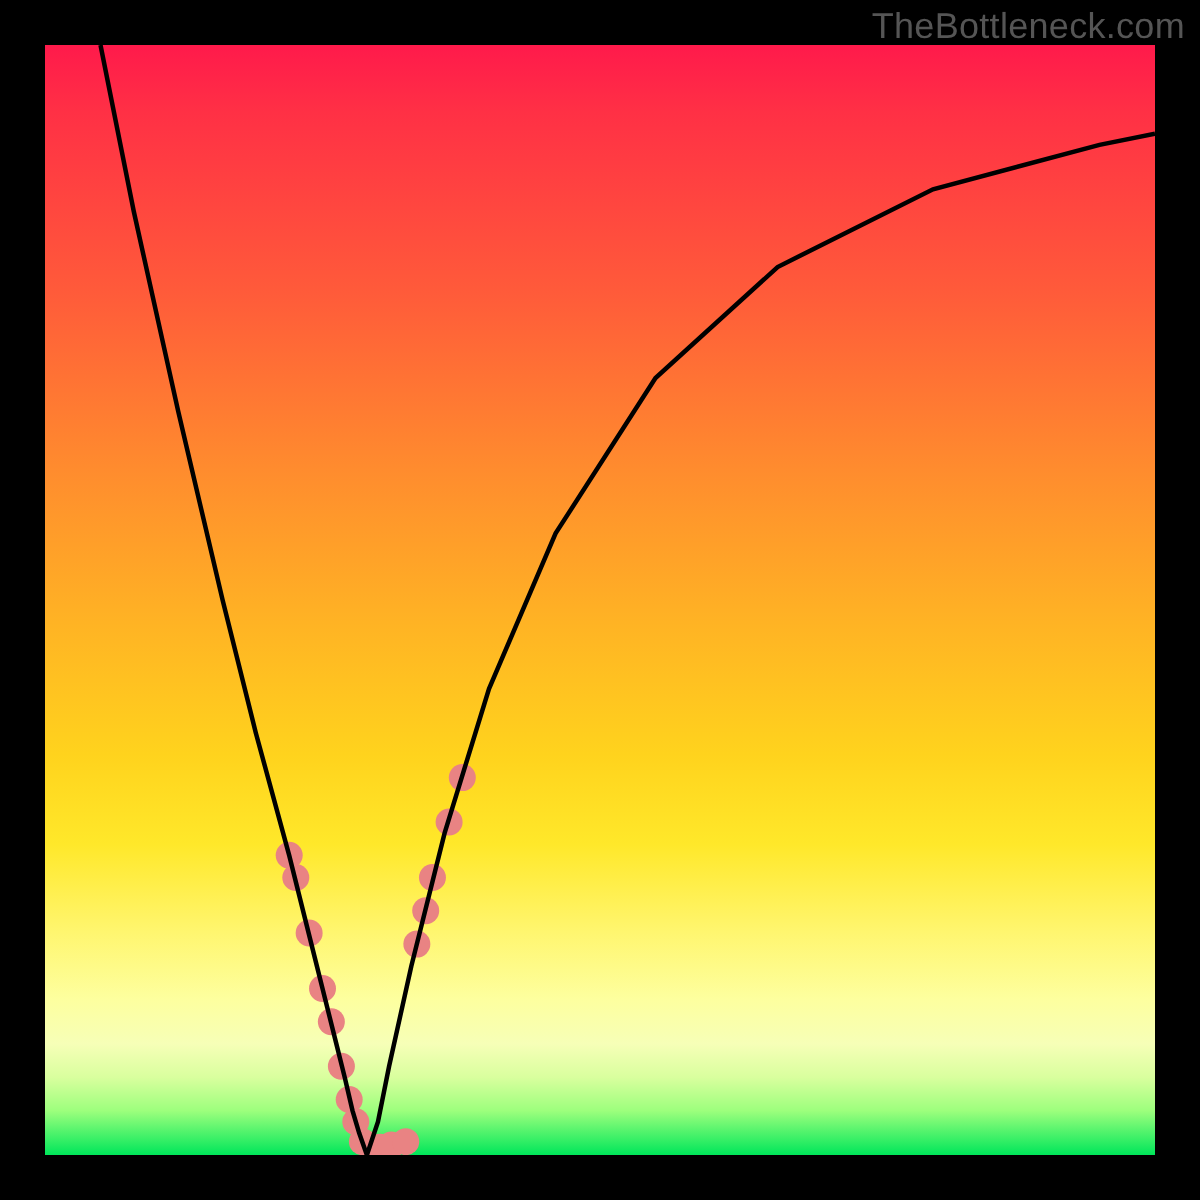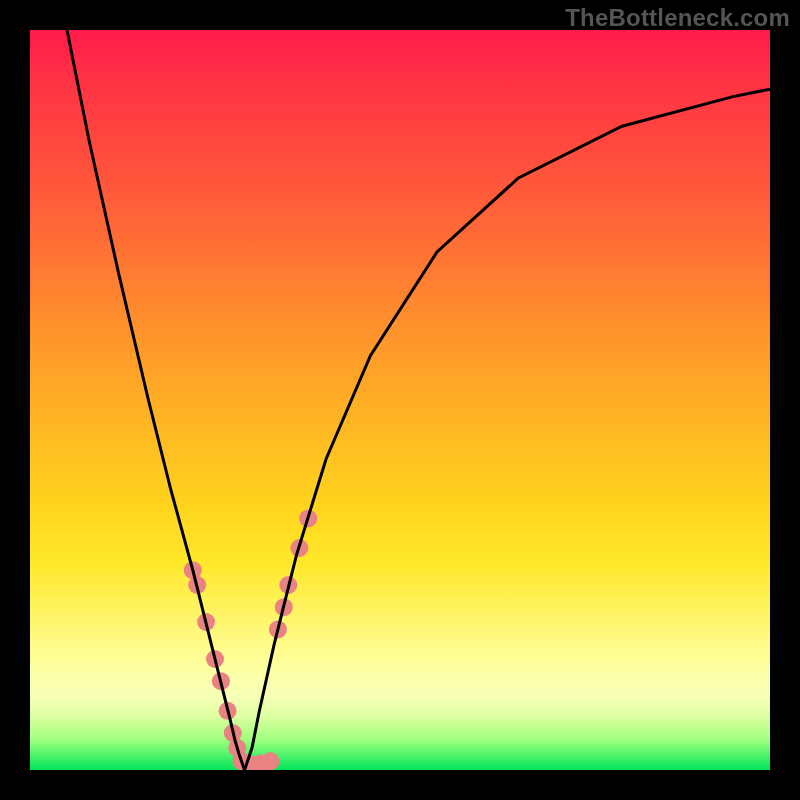--- a/index.html
+++ b/index.html
@@ -48,21 +48,21 @@
     top: 0;
     width: 740px;
     height: 740px;
   }
   .watermark {
     position: absolute;
     top: 4px;
     right: 10px;
     color: #555;
     font-size: 24px;
-    font-weight: 700;
+    font-weight: 400;
     letter-spacing: 0.2px;
     user-select: none;
   }
 </style>
 </head>
 <body>
 
 <div class="frame">
   <div class="plot">
     <svg class="curve" viewBox="0 0 740 740" preserveAspectRatio="none">

